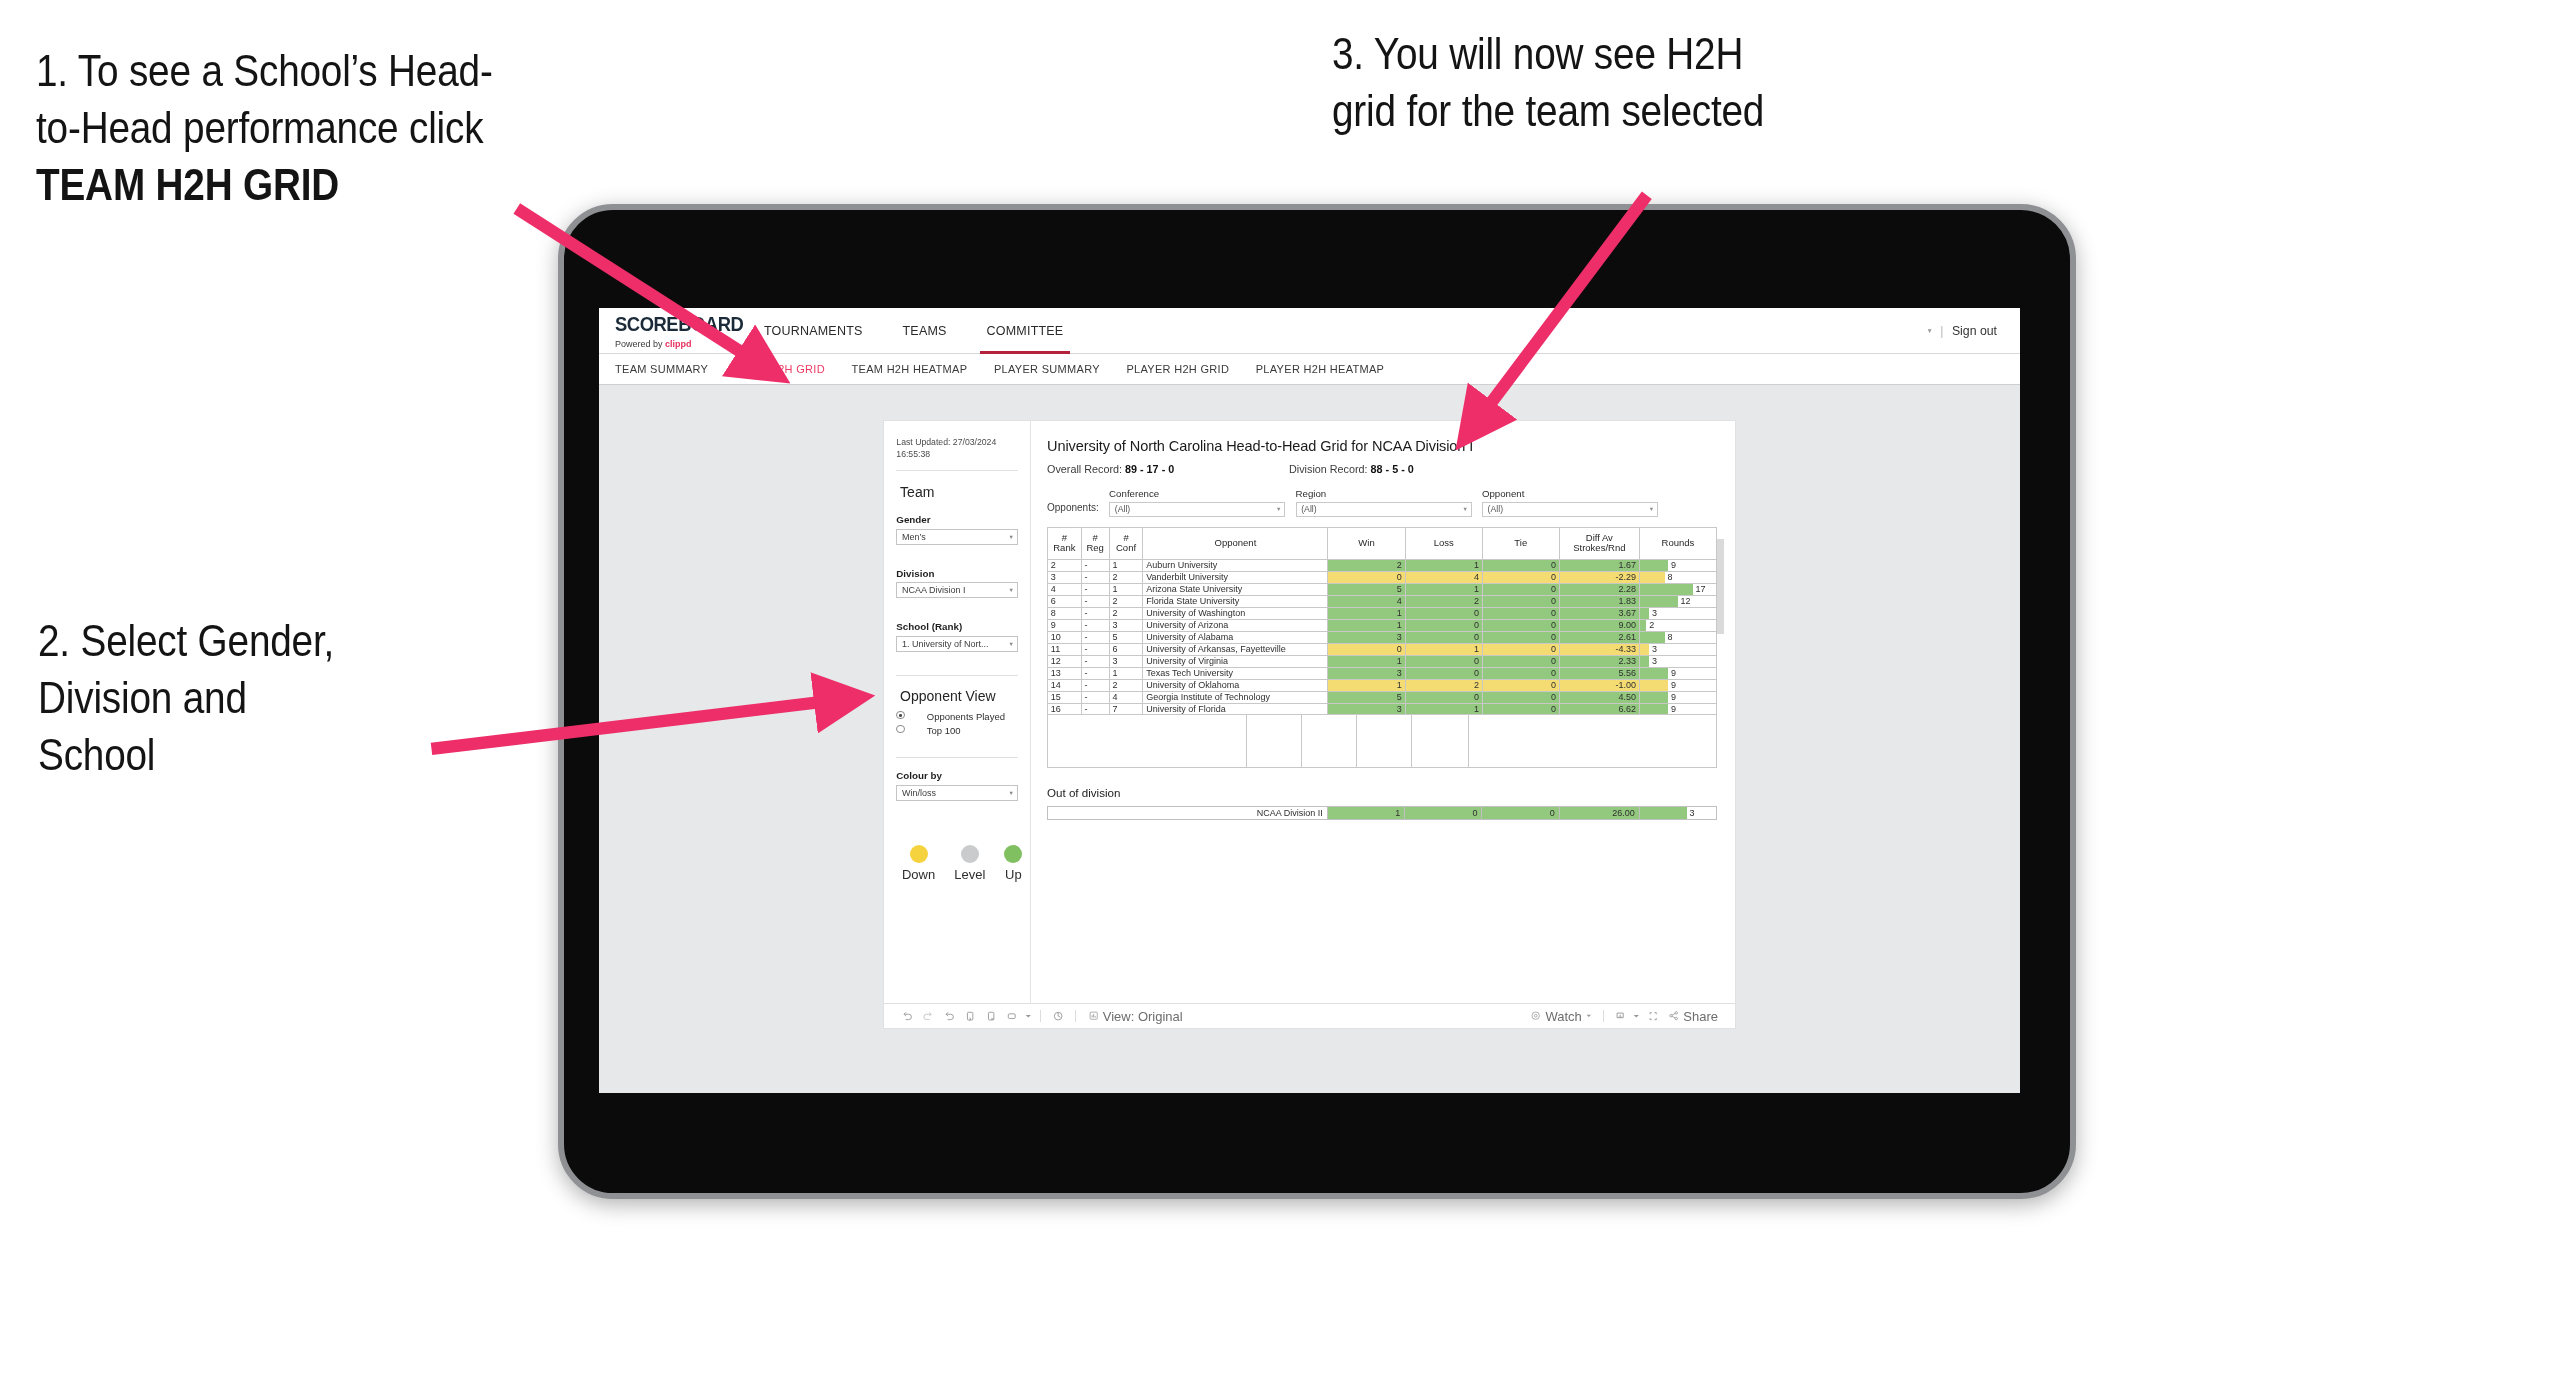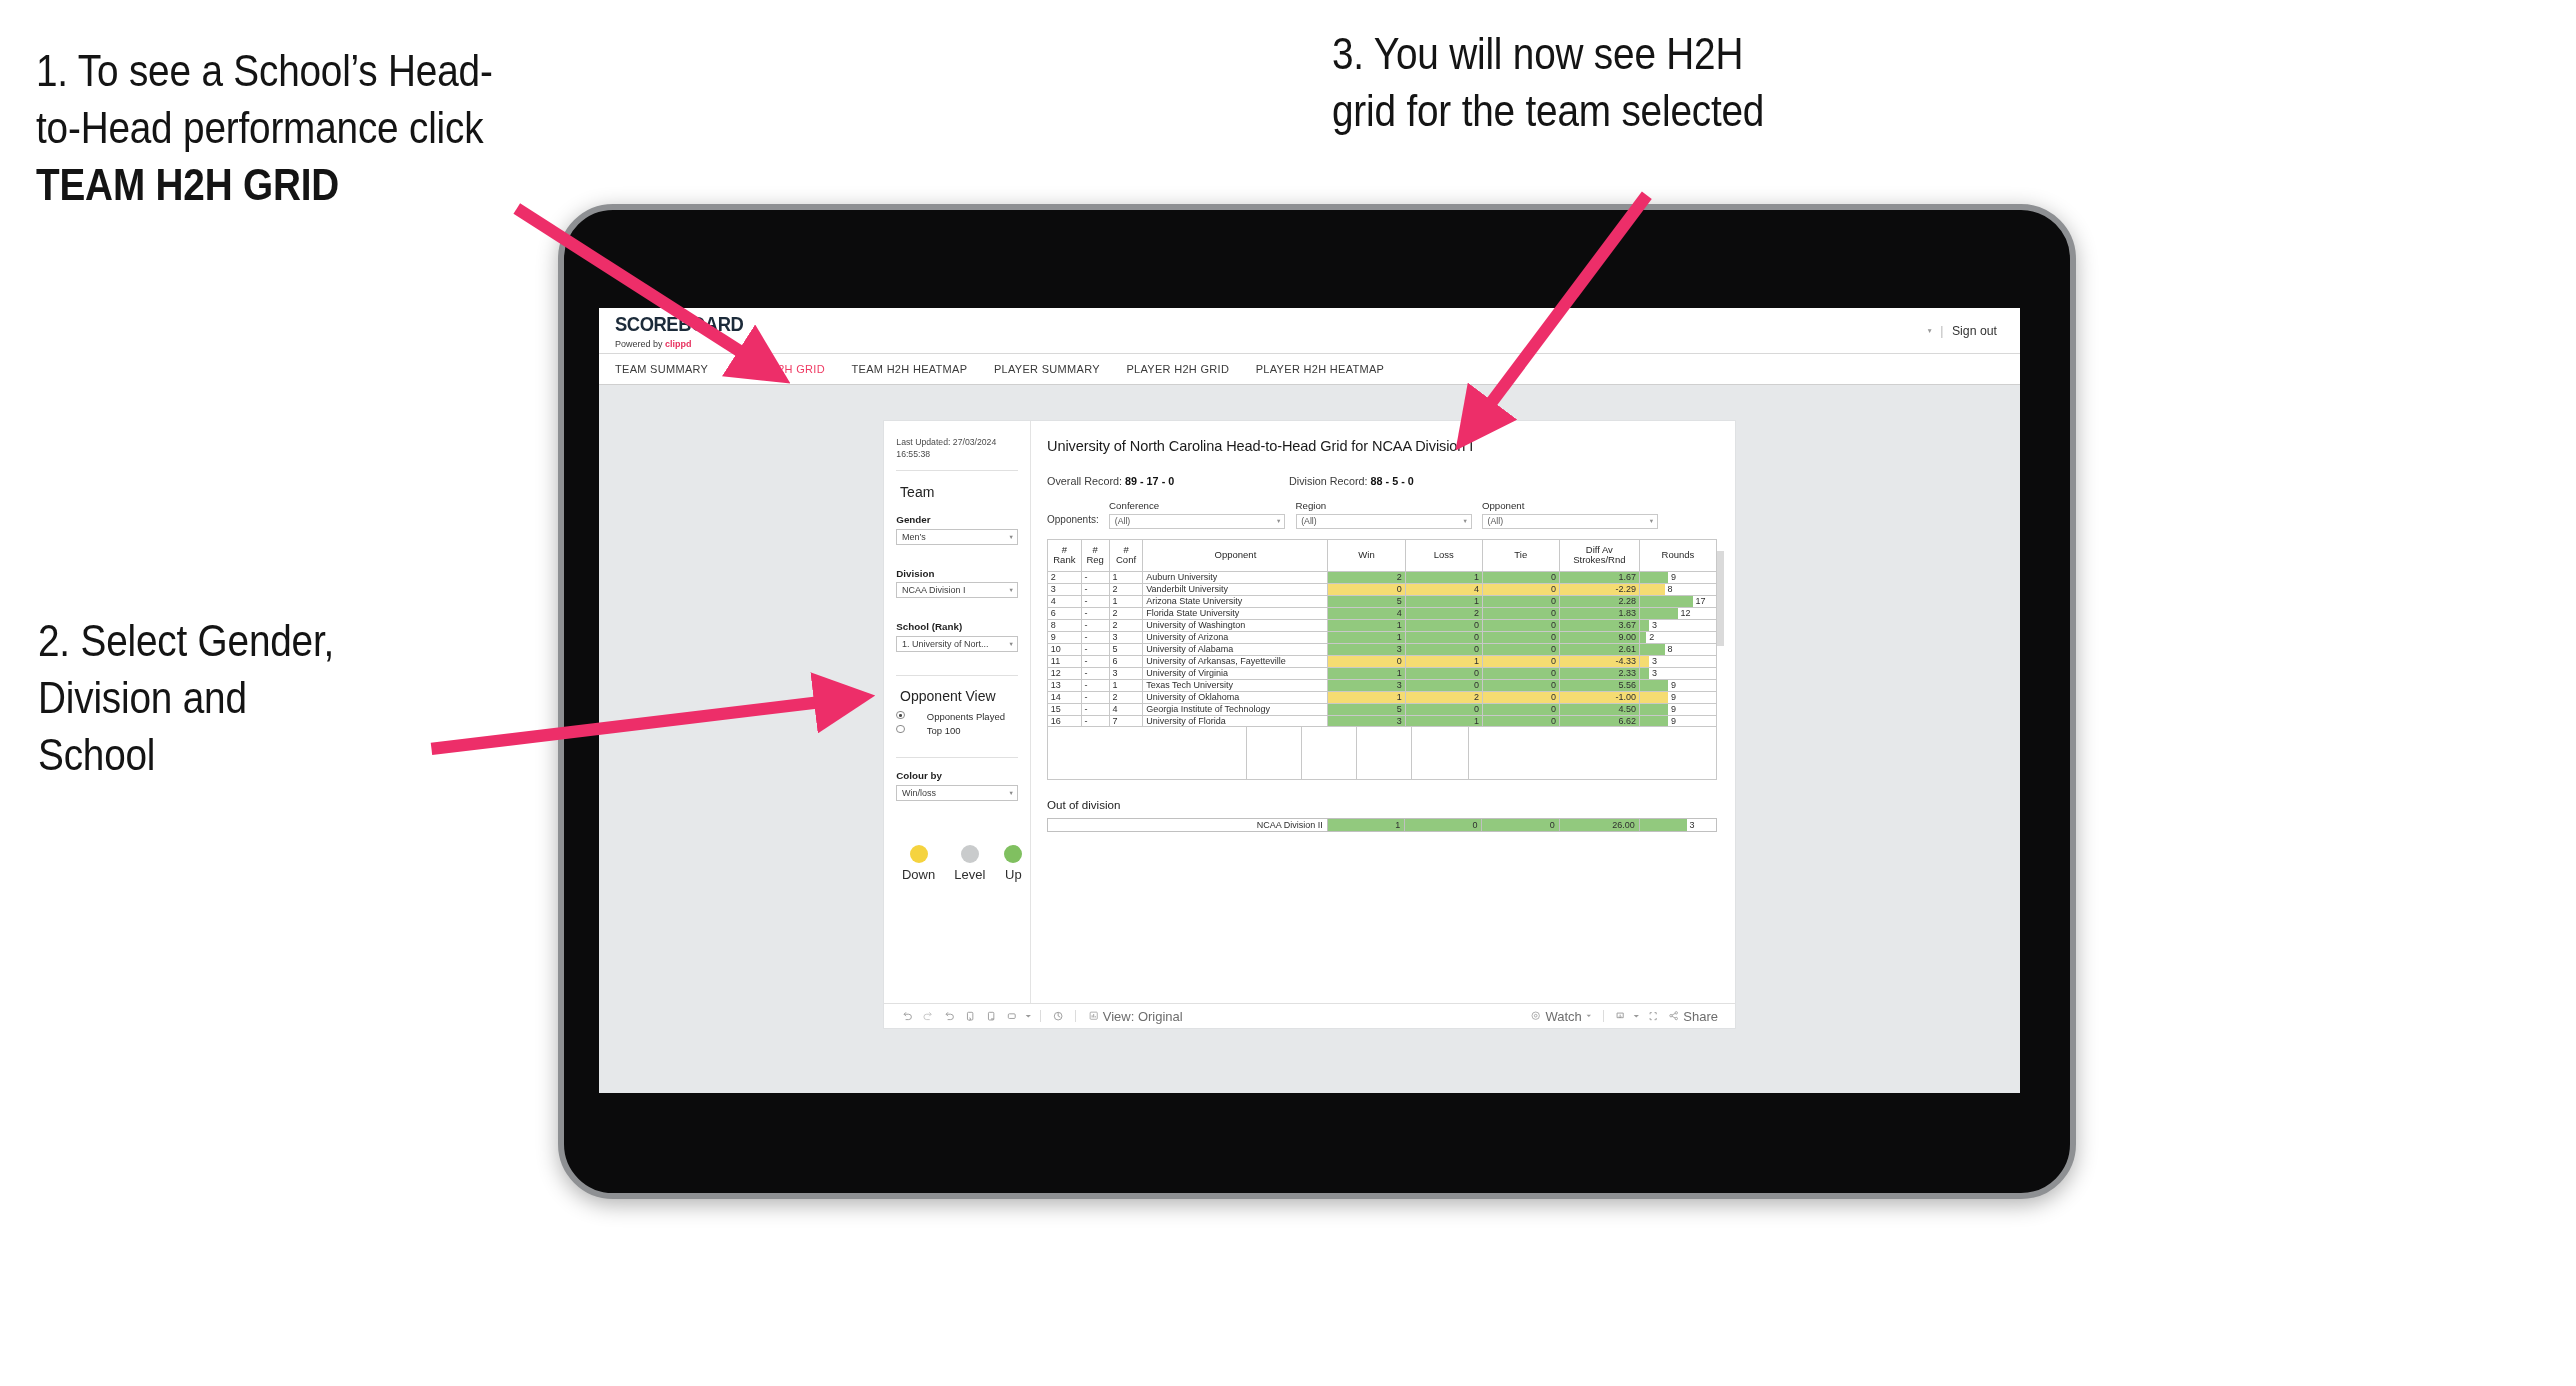--- a/index.html
+++ b/index.html
@@ -135,21 +135,21 @@
   .leg span { font-size: 13px; color: #2e2e2e; }
 
   
   .content { flex: 1; min-width: 0; padding: 16px 18px 0 16px; }
   .viz-title {
     font-size: 15px; color: #1b1b1b; letter-spacing: -0.1px; margin-bottom: 8.5px;
     font-family: "Liberation Sans Narrow","Liberation Sans",sans-serif;
     transform: scaleX(0.97); transform-origin: left;
   }
   .rec-row { display: flex; font-size: 10.8px; color: #3b3b3b; margin-bottom: 13.3px; }
-  .rec-row .rec { width: 242px; margin-top: 12px; }
+  .rec-row .rec { width: 242px; }
   .rec b { color: #111; }
 
   .filters { display: flex; align-items: flex-end; gap: 10.4px; margin-bottom: 10.4px; }
   .filters .opp-lbl { font-size: 10px; color: #3b3b3b; padding-bottom: 3.8px; }
   .fgroup { width: 176px; }
   .fgroup .fl { font-size: 9.7px; color: #2d2d2d; margin-bottom: 2.8px; }
   .fsel {
     height: 15px; border: 0.9px solid #c9c9c9; background: #fff;
     display: flex; align-items: center; padding: 0 3.8px 0 4.7px;
     font-size: 8.7px; color: #555; cursor: pointer;
@@ -236,20 +236,25 @@
 
 <div id="tablet-body"></div>
 
 <div id="screen">
 
   <div class="topbar">
     <div class="logo-block">
       <span class="logo-main">SCOREBOARD</span>
       <span class="logo-sub"><span>Powered by </span><span class="brand">clippd</span></span>
     </div>
+    <nav class="topnav">
+      <div class="topnav-item">TOURNAMENTS</div>
+      <div class="topnav-item">TEAMS</div>
+      <div class="topnav-item active">COMMITTEE</div>
+    </nav>
     <div class="topbar-right">
       <span class="caret-sm">▾</span>
       <span class="sep">|</span>
       <span>Sign out</span>
     </div>
   </div>
 
   <div class="subnav">
     <div class="subnav-item">TEAM SUMMARY</div>
     <div class="subnav-item active">TEAM H2H GRID</div>

